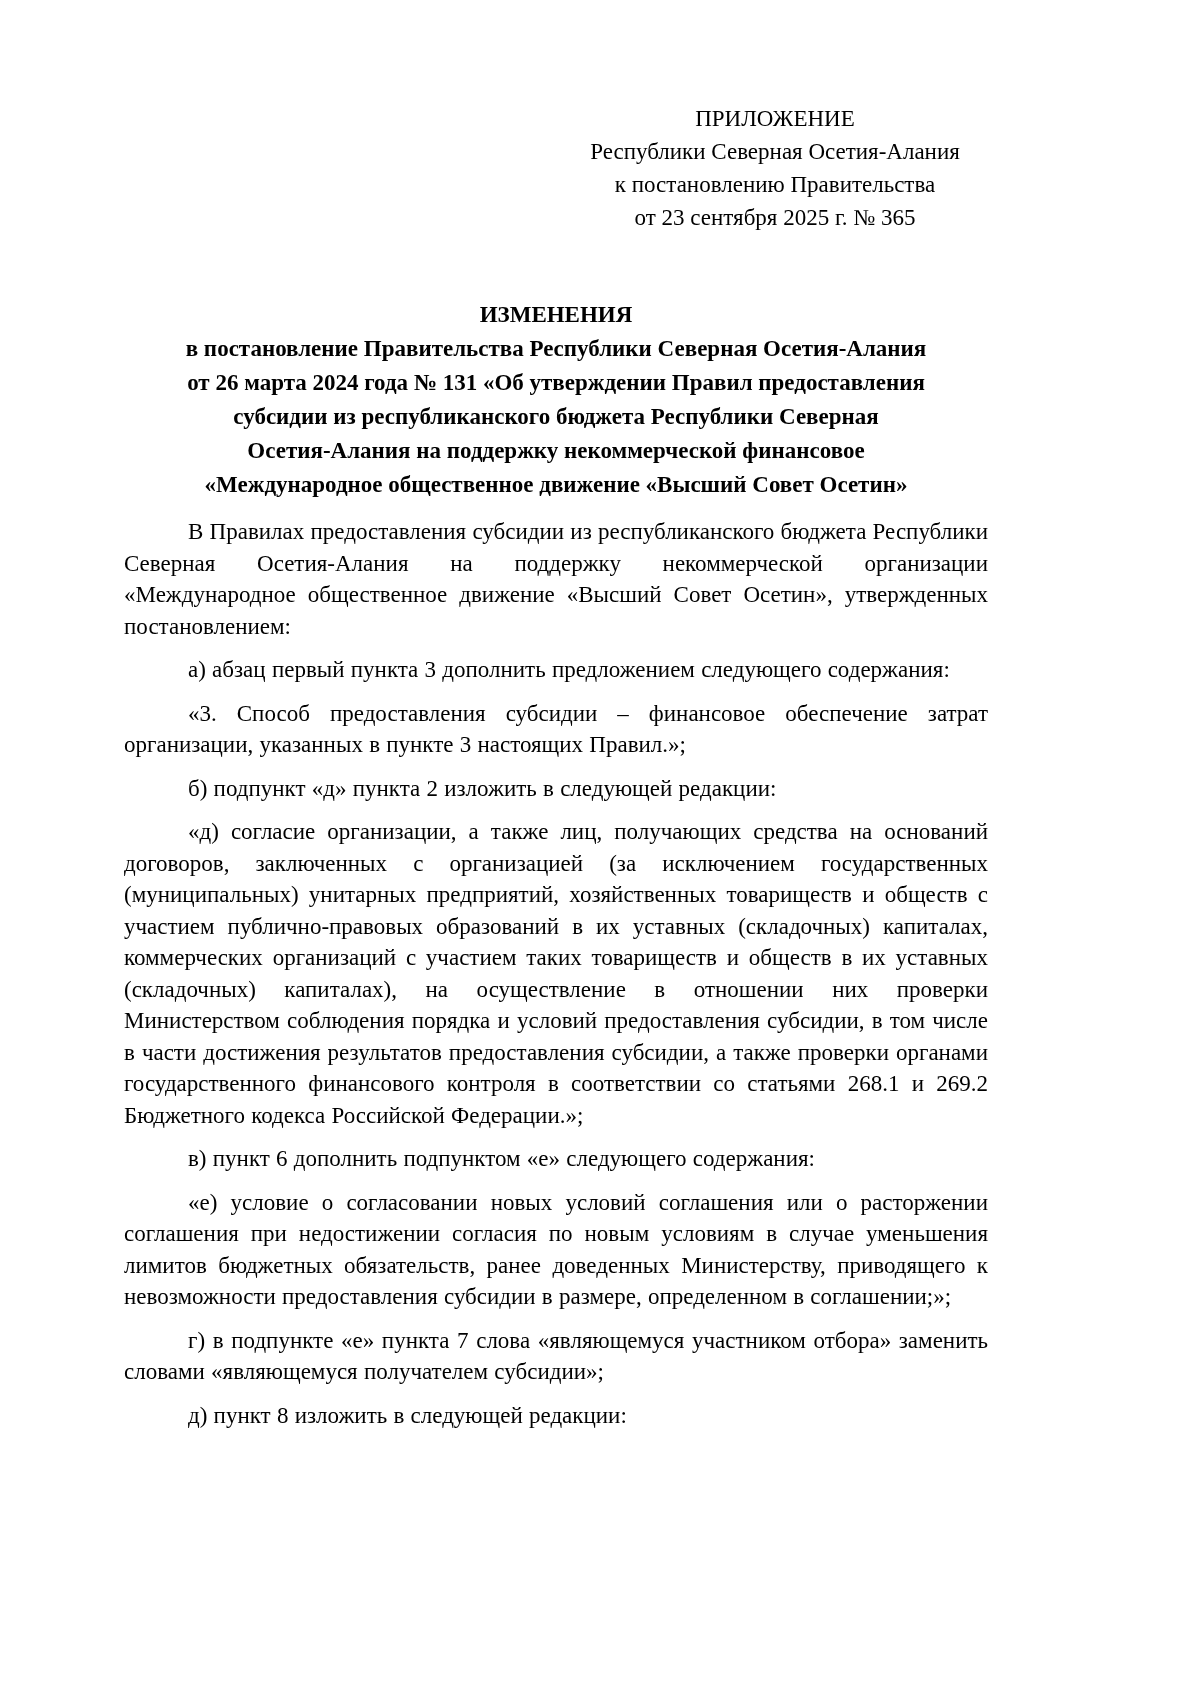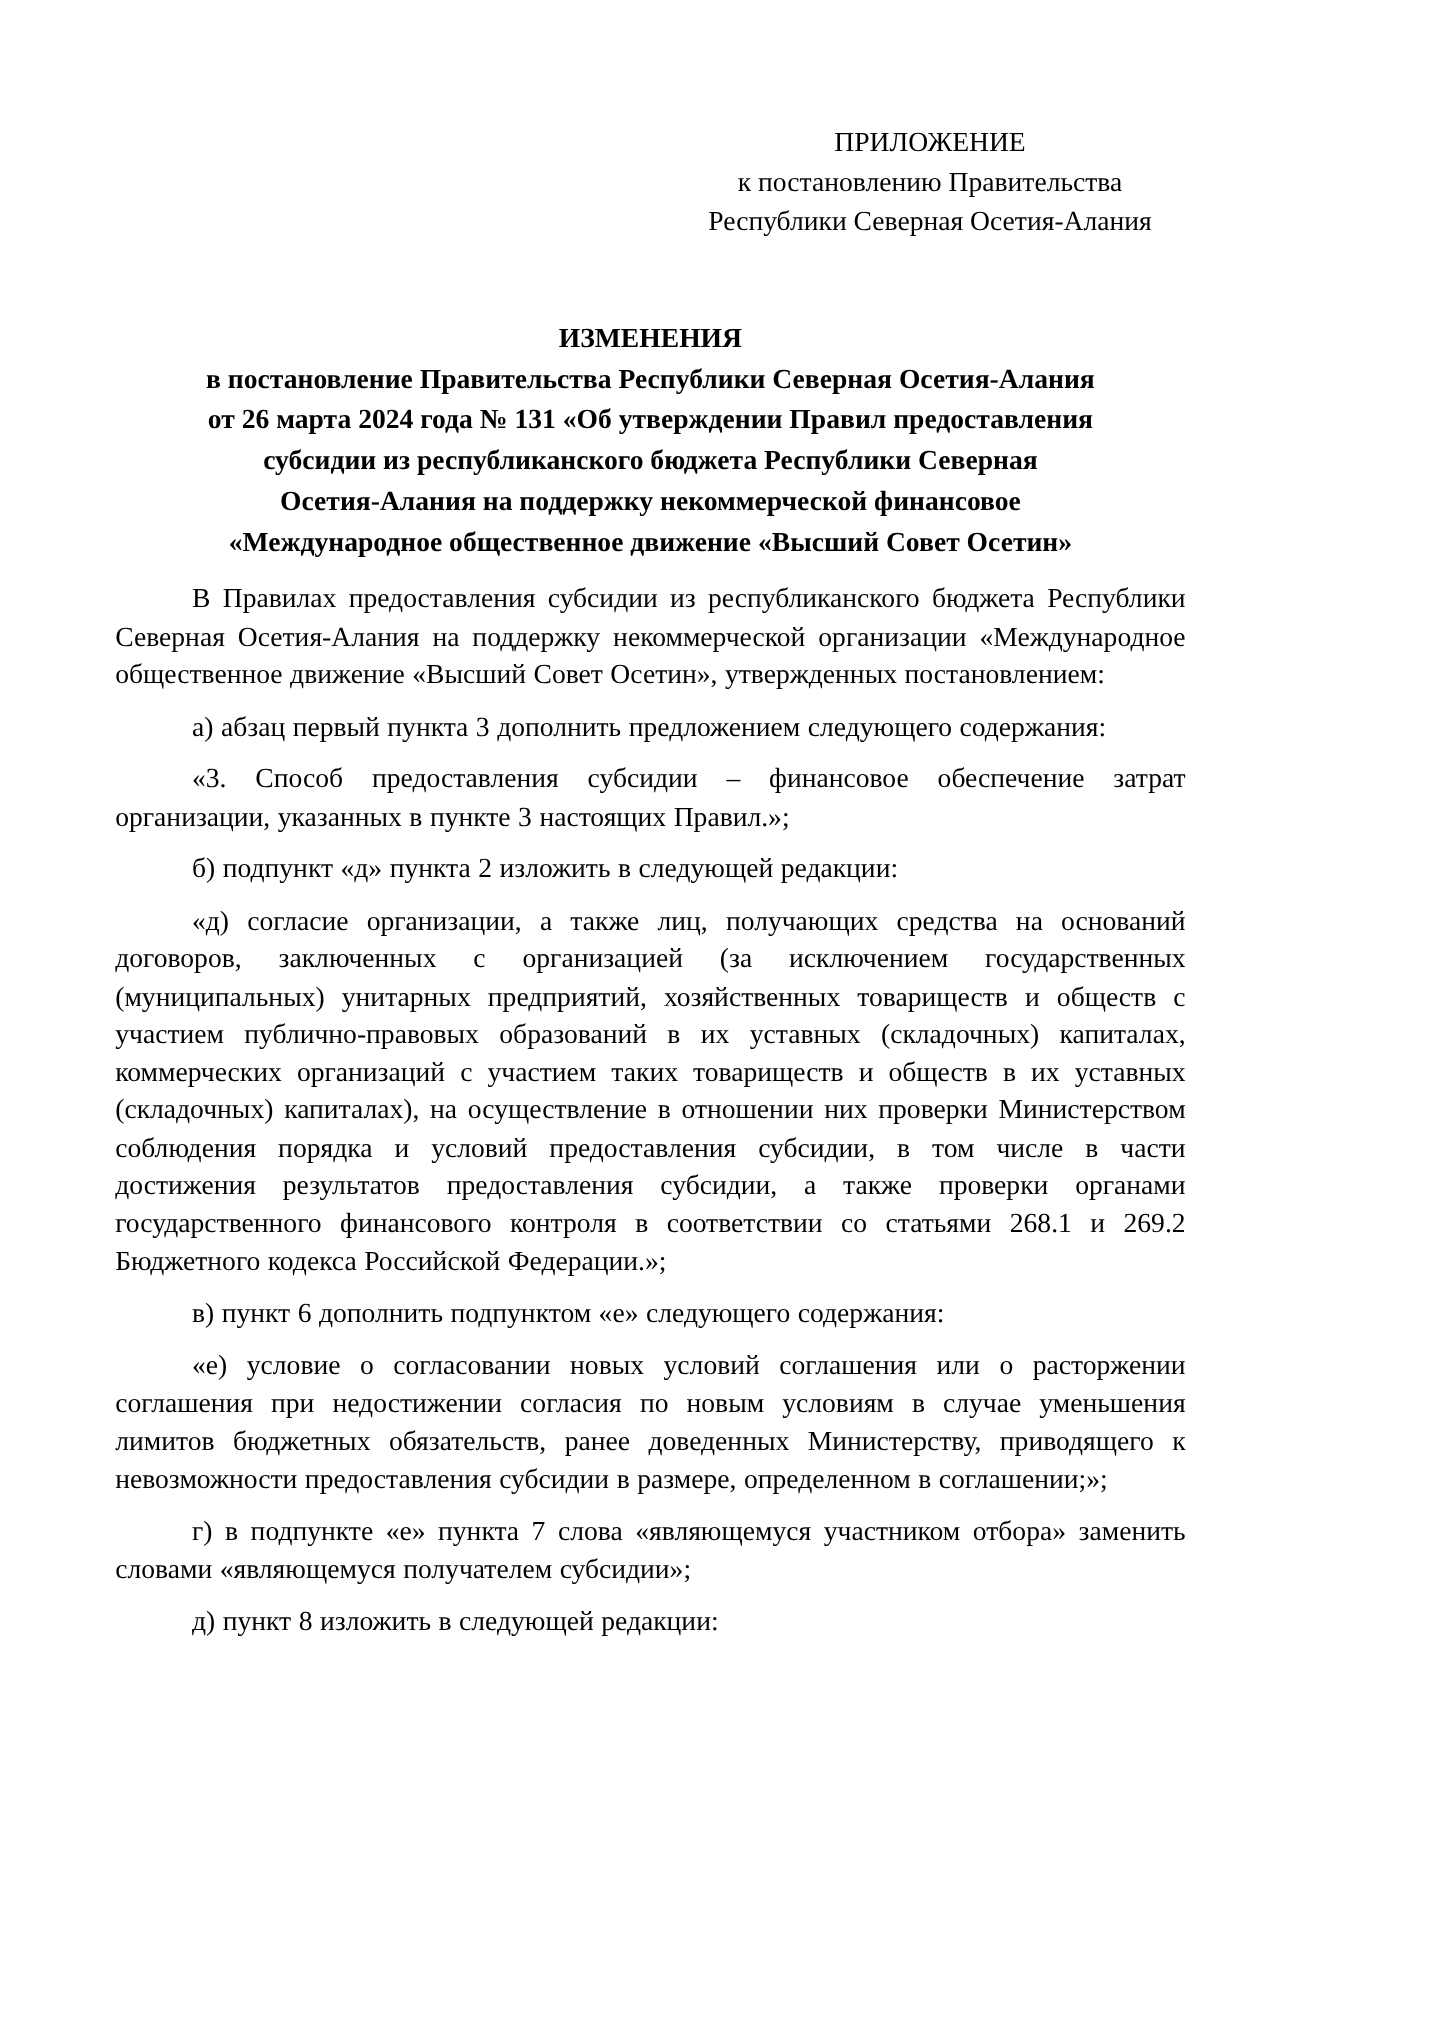--- a/index.html
+++ b/index.html
@@ -9,21 +9,21 @@
   }
   .page {
     position: relative;
     width: 1200px;
     height: 1697px;
     box-sizing: border-box;
     background: #ffffff;
     color: #000000;
     font-family: "Liberation Serif", "DejaVu Serif", serif;
     font-size: 23px;
-    padding: 102px 200px 60px 84px;
+    padding: 102px 200px 60px 112px;
     overflow: hidden;
   }
   .appendix {
     width: 450px;
     margin-left: auto;
     margin-right: 0;
     text-align: center;
     line-height: 33px;
   }
   .title {
@@ -43,22 +43,23 @@
     word-spacing: 0.5px;
   }
 </style>
 </head>
 <body>
 
 <div class="page">
 
   <div class="appendix">
     <div>ПРИЛОЖЕНИЕ</div>
+    <div>Республики Северная Осетия-Алания</div>
     <div>к постановлению Правительства</div>
-    <div>Республики Северная Осетия-Алания</div>
+    <div>от 23 сентября 2025 г. № 365</div>
   </div>
 
   <div class="title">
     <div>ИЗМЕНЕНИЯ</div>
     <div>в постановление Правительства Республики Северная Осетия-Алания</div>
     <div>от 26 марта 2024 года № 131 «Об утверждении Правил предоставления</div>
     <div>субсидии из республиканского бюджета Республики Северная</div>
     <div>Осетия-Алания на поддержку некоммерческой финансовое</div>
     <div>«Международное общественное движение «Высший Совет Осетин»</div>
   </div>

